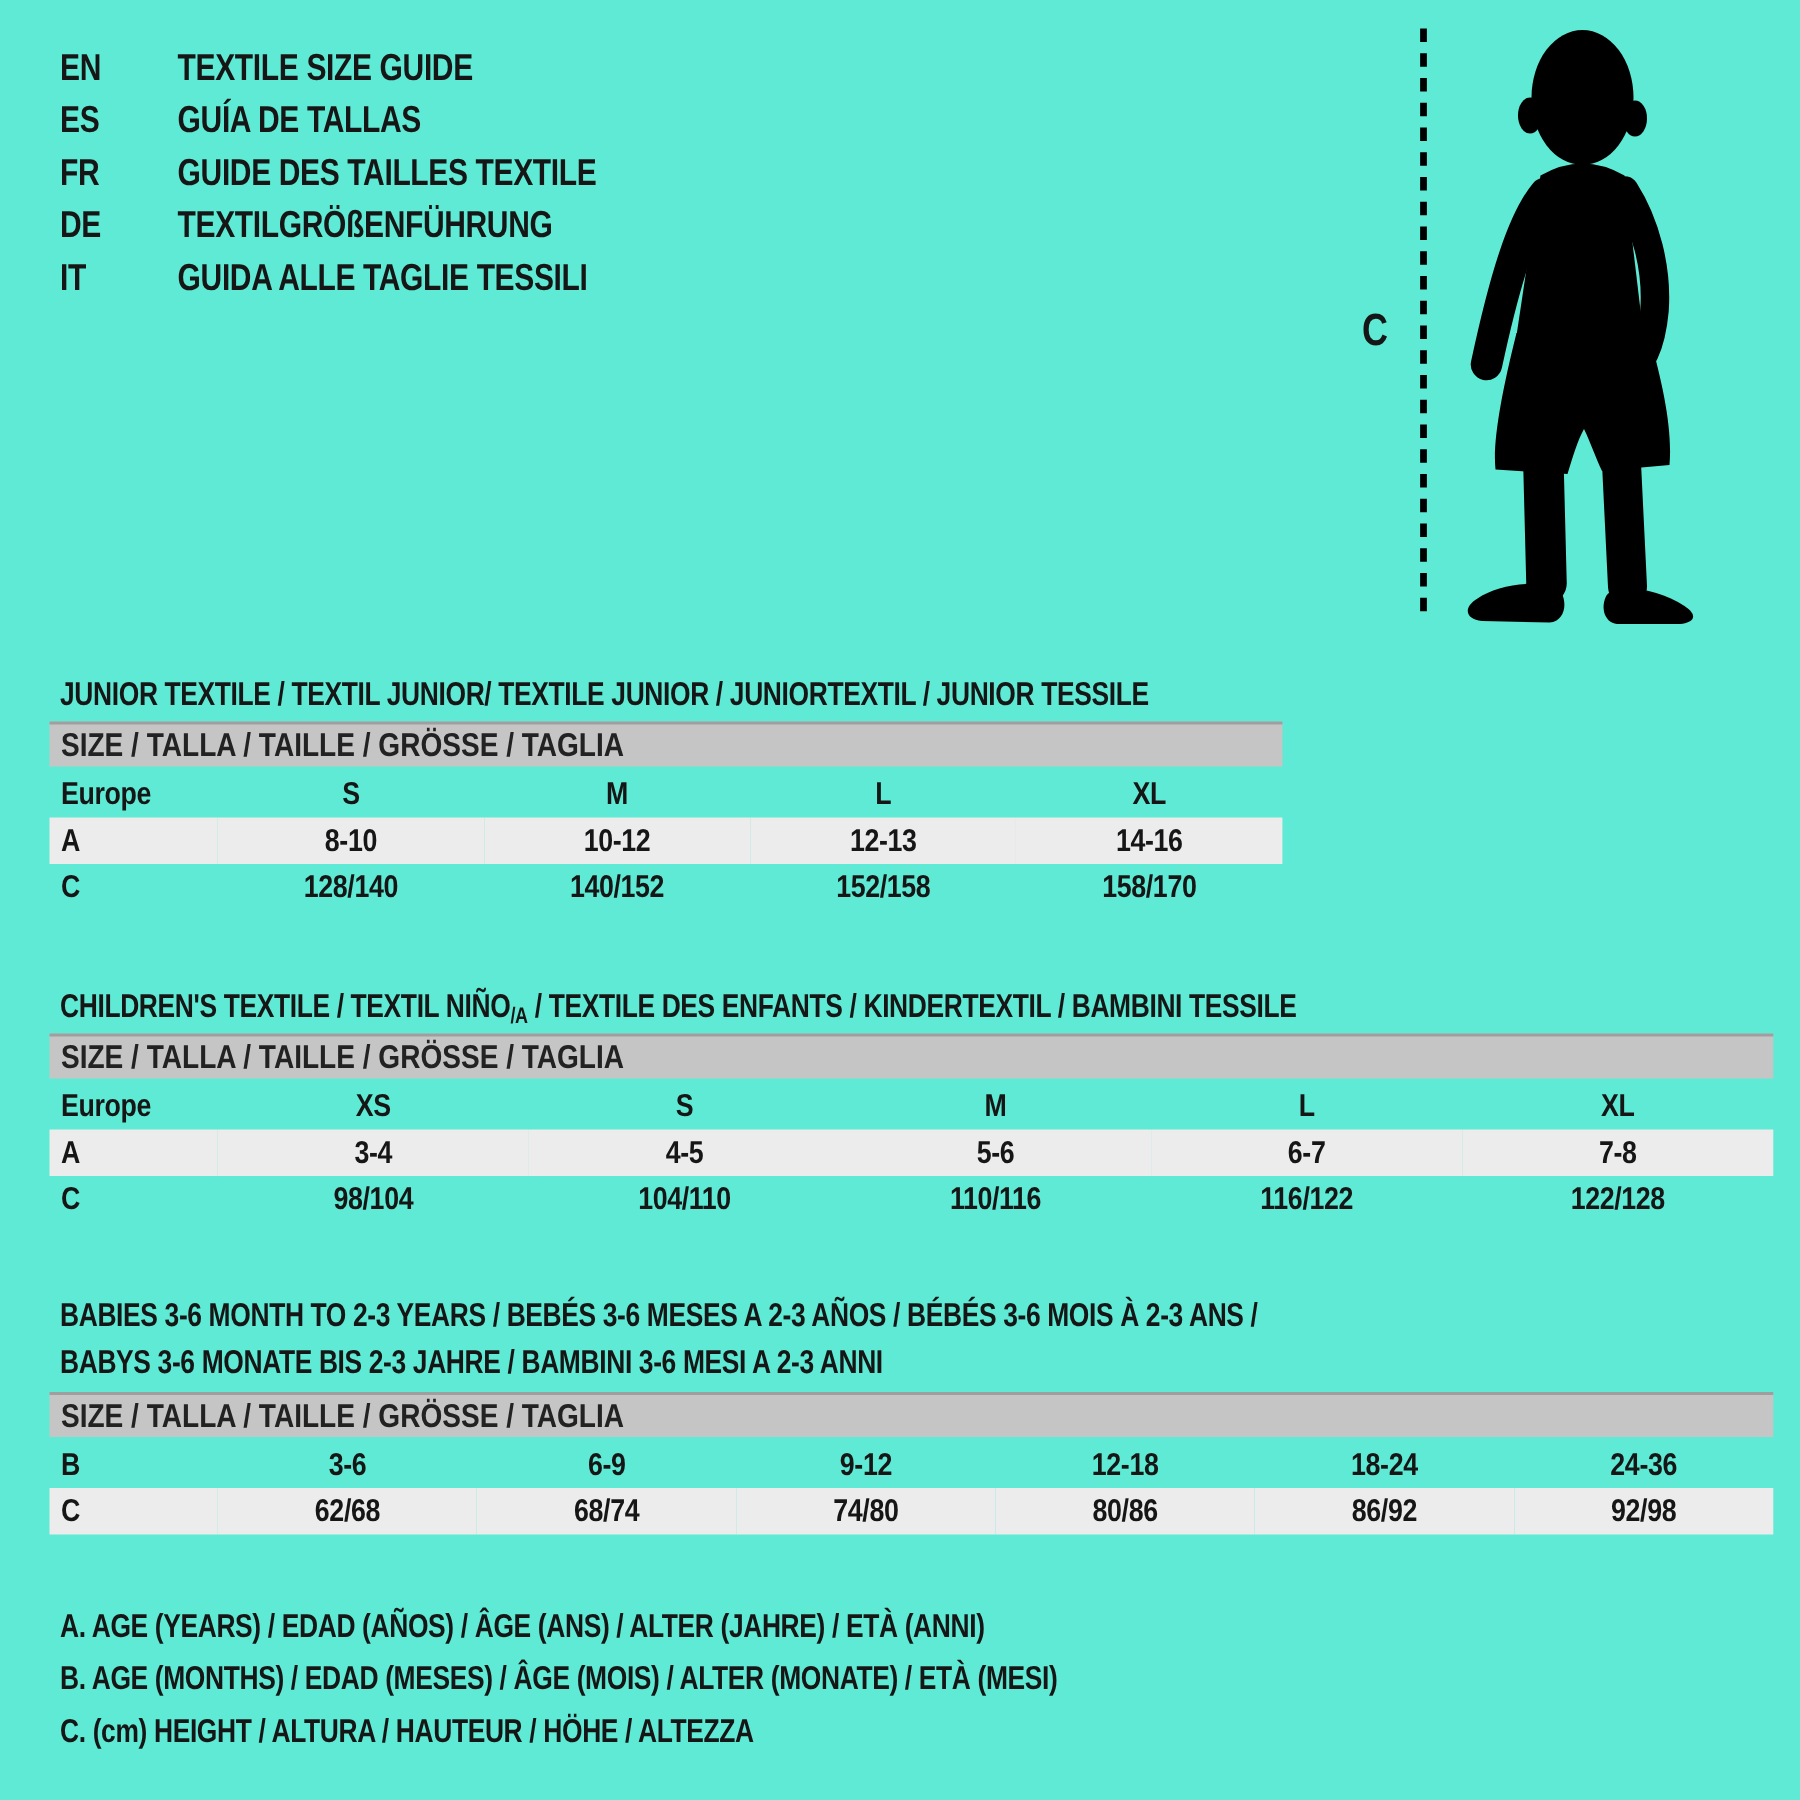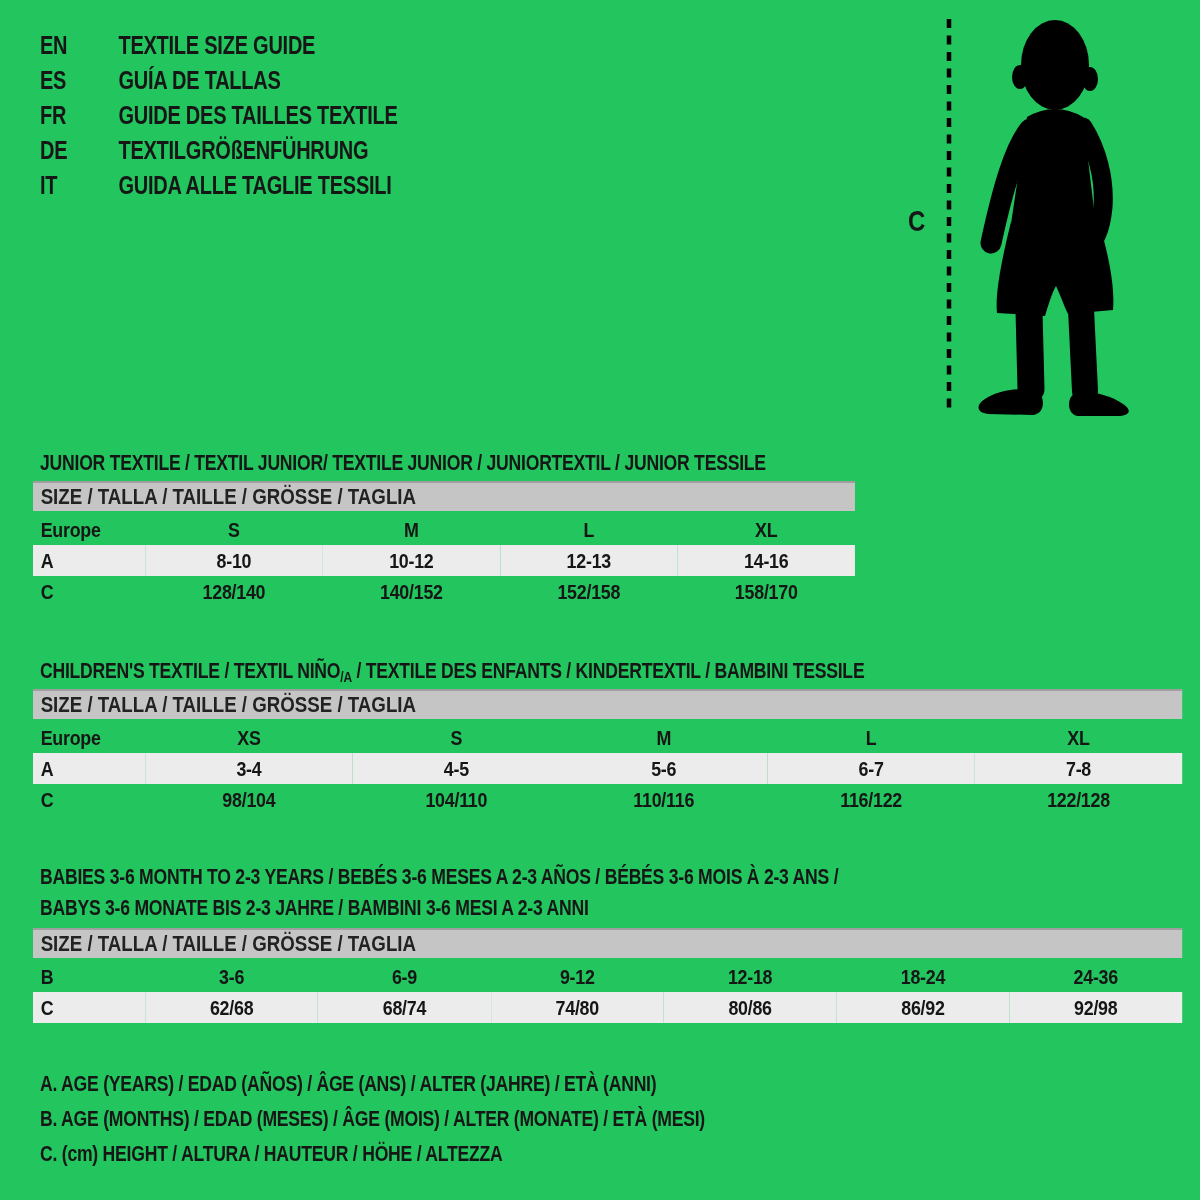--- a/index.html
+++ b/index.html
@@ -1,17 +1,17 @@
 <!DOCTYPE html>
 <html><head>
 <meta charset="utf-8">
 <style>
   html,body{margin:0;padding:0;background:#fff;}
   .page{
-    position:relative;width:1200px;height:1200px;background:#22c55e;overflow:hidden;
+    position:relative;width:1200px;height:1200px;background:#5eead4;overflow:hidden;
     font-family:"Liberation Sans",sans-serif;color:#161616;
   }
   
   .lang-block{position:absolute;left:40px;top:28px;transform:scaleX(0.8);transform-origin:0 0;}
   .lang-row{height:35px;line-height:35px;font-size:25px;font-weight:700;white-space:nowrap;letter-spacing:-0.3px;}
   .lang-code{display:inline-block;width:98px;}
   
   .height-line{position:absolute;left:944px;top:16px;}
   .c-label{position:absolute;left:908px;top:204px;font-size:30px;font-weight:700;transform:scaleX(0.8);transform-origin:0 0;}
   .silhouette{position:absolute;left:975px;top:17px;}

